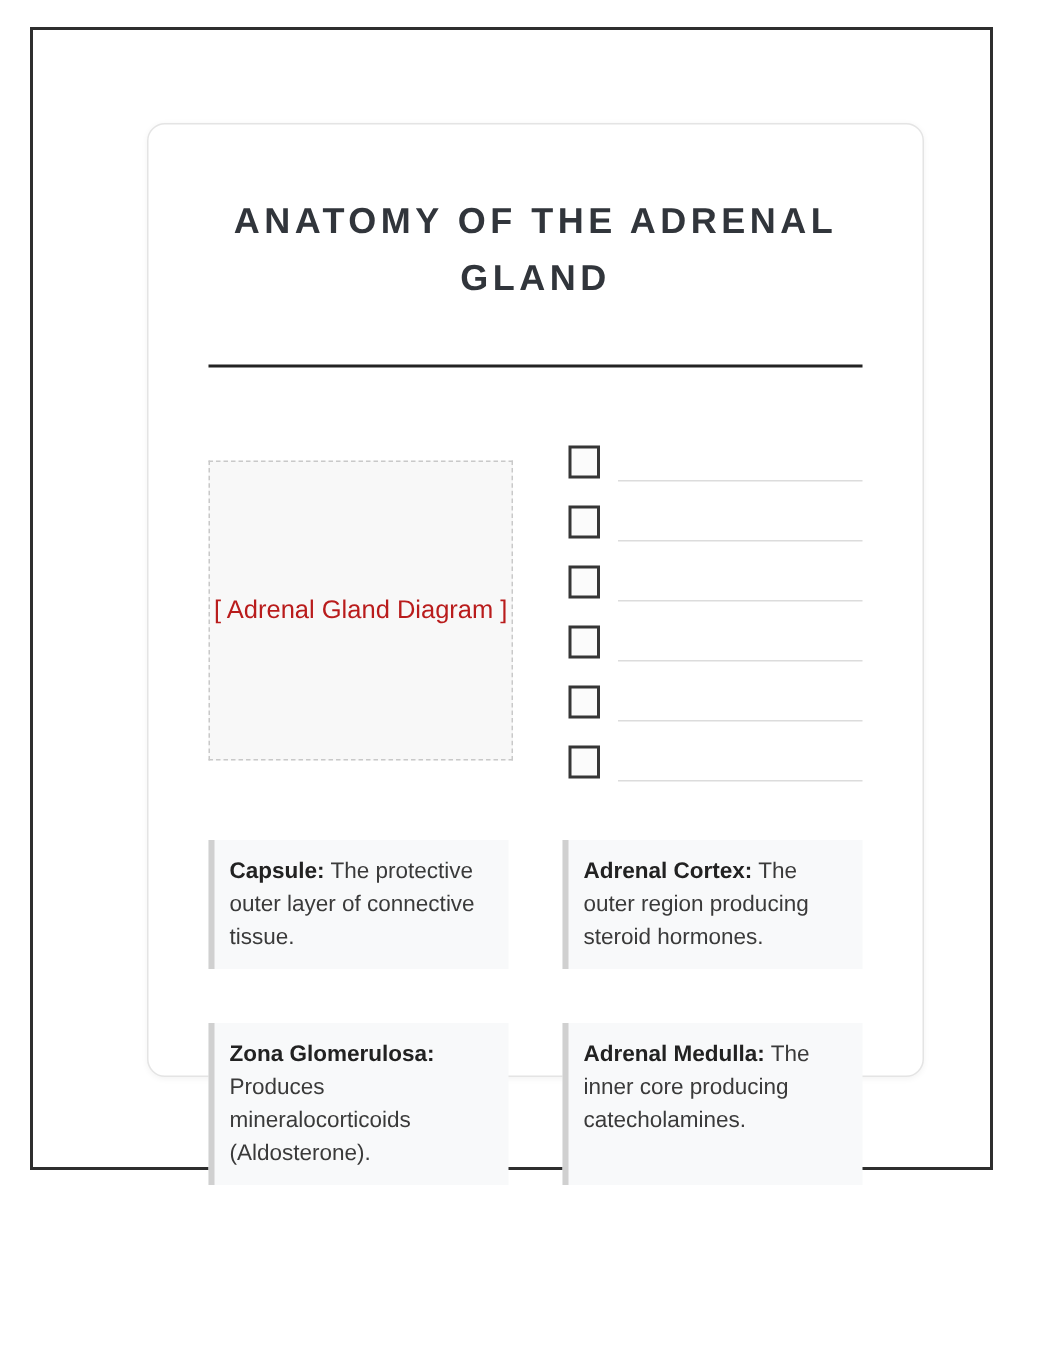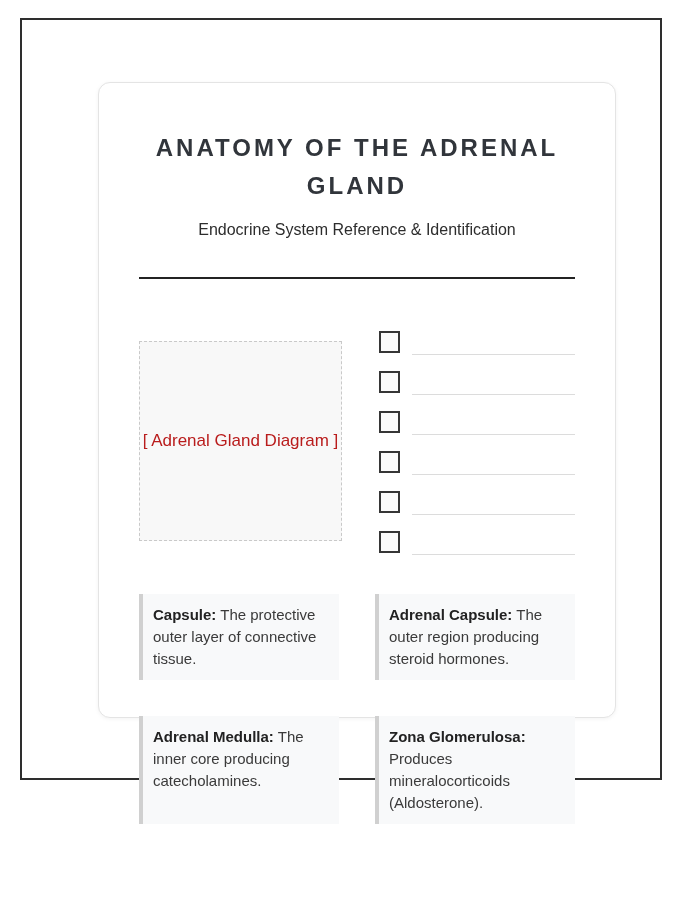--- a/index.html
+++ b/index.html
@@ -135,21 +135,20 @@
 </head>
 <body>
 
 <div class="page-frame"></div>
 
 <div class="sheet">
   <div class="sheet-inner">
 
     <h1 class="page-title">ANATOMY OF THE ADRENAL GLAND</h1>
 
-    <p class="page-subtitle">Endocrine System Reference &amp; Identification</p>
 
     <hr class="divider">
 
     <div class="main-row">
 
       <div class="diagram-box">
         <span class="diagram-label">[ Adrenal Gland Diagram ]</span>
       </div>
 
       <div class="checklist">
@@ -187,30 +186,30 @@
     </div>
 
     <div class="defs-grid">
 
       <div class="def-card">
         <b>Capsule:</b>
         <span>The protective outer layer of connective tissue.</span>
       </div>
 
       <div class="def-card">
-        <b>Adrenal Capsule:</b>
+        <b>Adrenal Cortex:</b>
         <span>The outer region producing steroid hormones.</span>
+      </div>
+
+      <div class="def-card">
+        <b>Zona Glomerulosa:</b>
+        <span>Produces mineralocorticoids (Aldosterone).</span>
       </div>
 
       <div class="def-card">
         <b>Adrenal Medulla:</b>
         <span>The inner core producing catecholamines.</span>
       </div>
 
-      <div class="def-card">
-        <b>Zona Glomerulosa:</b>
-        <span>Produces mineralocorticoids (Aldosterone).</span>
-      </div>
-
     </div>
 
   </div>
 </div>
 
 </body></html>

